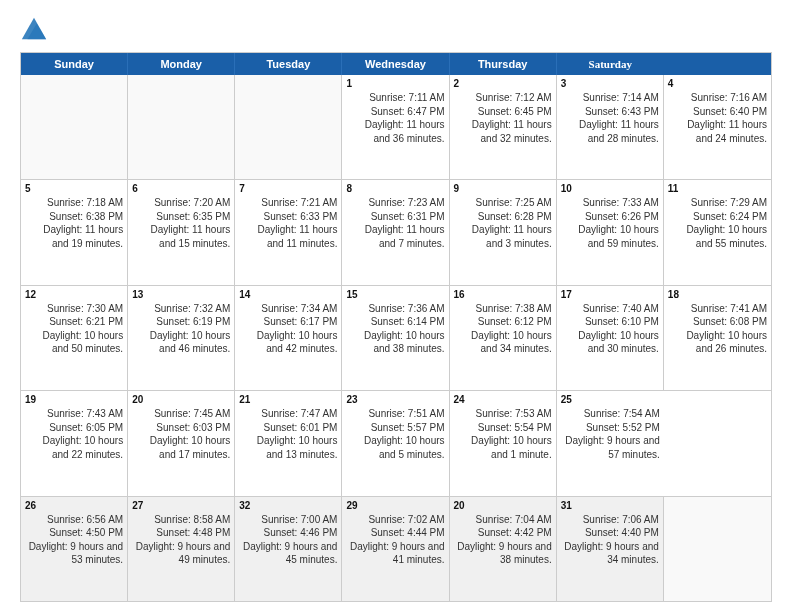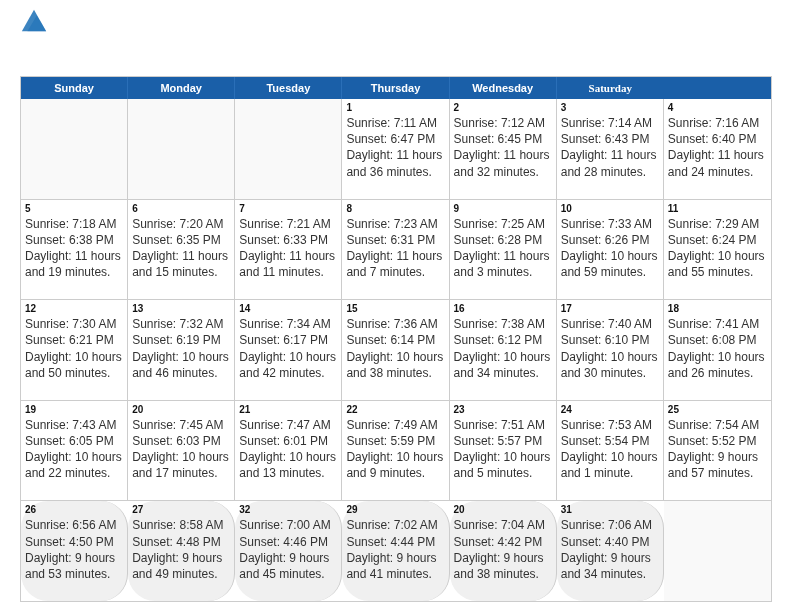--- a/index.html
+++ b/index.html
@@ -6,24 +6,23 @@
     body {
       font-family: Arial, sans-serif;
       background: #fff;
       width: 792px;
       height: 612px;
       overflow: hidden;
     }
     .page {
       width: 792px;
       height: 612px;
-      padding: 8px 20px 10px 20px;
+      padding: 16px 20px 10px 20px;
       display: flex;
       flex-direction: column;
-      gap: 32px;
     }
     .header {
       display: flex;
       justify-content: space-between;
       align-items: flex-start;
       margin-bottom: 8px;
     }
     .logo {
       display: flex;
       align-items: center;
@@ -90,31 +89,32 @@
     .cal-cell {
       border-right: 1px solid #ccc;
       padding: 3px 4px;
       font-size: 8.5px;
       color: #333;
       vertical-align: top;
       min-height: 0;
     }
     .cal-cell:last-child { border-right: none; }
     .cal-cell.empty { background: #f9f9f9; }
-    .cal-cell.shaded { background: #f0f0f0; border-radius: 27px; }
+    .cal-cell.shaded { background: #f0f0f0; }
     .day-num {
       font-size: 10px;
       font-weight: bold;
       margin-bottom: 2px;
       color: #111;
     }
     .cell-info {
-      font-size: 12px;
+      font-size: 10px;
       color: #333;
       line-height: 1.35;
+      text-align: right;
     }
   </style>
 </head>
 <body>
 
 <div class="page">
   <div class="header">
     <div class="logo">
       <svg class="logo-icon" viewBox="0 0 30 30">
         <polygon points="15,2 28,25 2,25" fill="#1a6eb5" opacity="0.85"></polygon>
@@ -129,22 +129,22 @@
       <h1></h1>
       <h2></h2>
     </div>
   </div>
 
   <div class="calendar">
     <div class="cal-header-row">
     <div class="cal-header-cell">Sunday</div>
         <div class="cal-header-cell">Monday</div>
         <div class="cal-header-cell">Tuesday</div>
+        <div class="cal-header-cell">Wednesday</div>
         <div class="cal-header-cell">Thursday</div>
-        <div class="cal-header-cell">Wednesday</div>
         <div class="cal-header-cell">Saturday</div>
       </div>
     <div class="cal-body">
     <div class="cal-row">
           <div class="cal-cell empty"></div>
           <div class="cal-cell empty"></div>
           <div class="cal-cell empty"></div>
           <div class="cal-cell">
             <div class="day-num">1</div>
             <div class="cell-info">Sunrise: 7:11 AM
@@ -292,27 +292,20 @@
 and 17 minutes.</div>
           </div>
           <div class="cal-cell">
             <div class="day-num">21</div>
             <div class="cell-info">Sunrise: 7:47 AM
 Sunset: 6:01 PM
 Daylight: 10 hours
 and 13 minutes.</div>
           </div>
           <div class="cal-cell">
-            <div class="day-num">22</div>
-            <div class="cell-info">Sunrise: 7:49 AM
-Sunset: 5:59 PM
-Daylight: 10 hours
-and 9 minutes.</div>
-          </div>
-          <div class="cal-cell">
             <div class="day-num">23</div>
             <div class="cell-info">Sunrise: 7:51 AM
 Sunset: 5:57 PM
 Daylight: 10 hours
 and 5 minutes.</div>
           </div>
           <div class="cal-cell">
             <div class="day-num">24</div>
             <div class="cell-info">Sunrise: 7:53 AM
 Sunset: 5:54 PM

